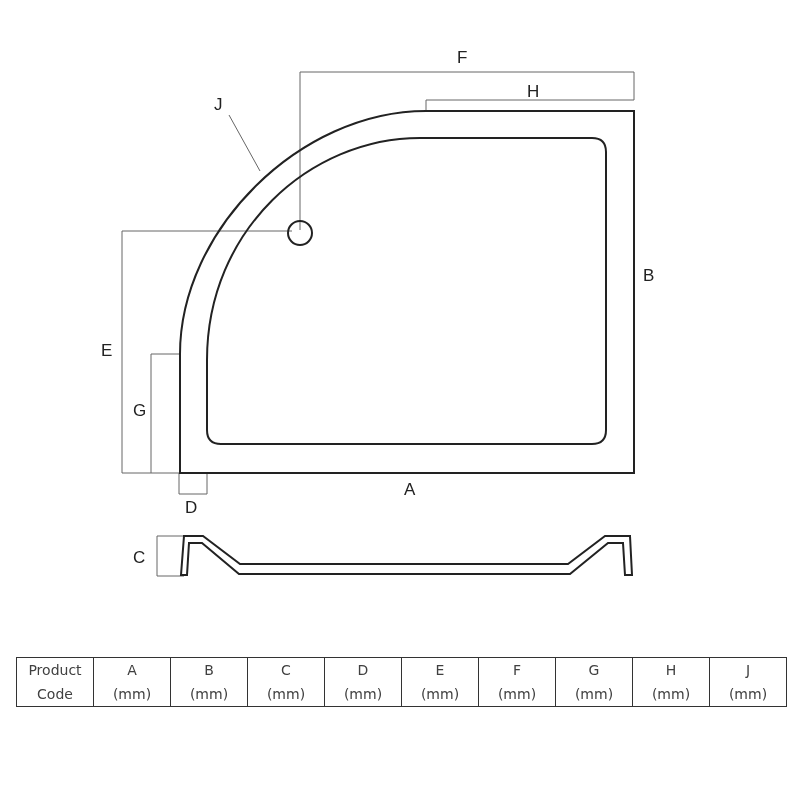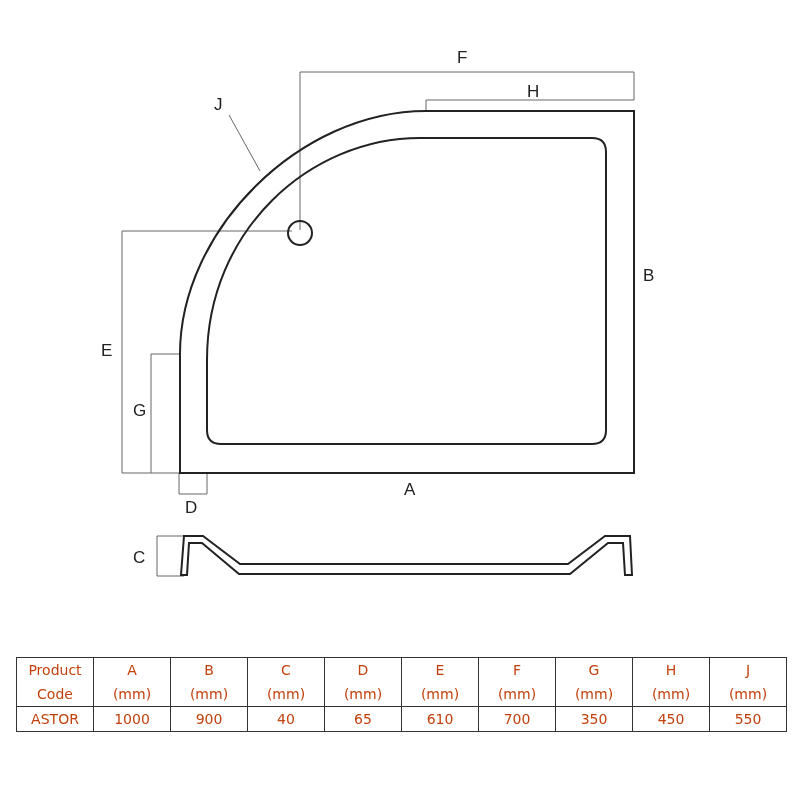--- a/index.html
+++ b/index.html
@@ -1,19 +1,19 @@
 <!DOCTYPE html>
 <html><head>
 <meta charset="utf-8">
 <style>
   html, body { margin:0; padding:0; background:#ffffff; }
   body { width:800px; height:800px; position:relative; overflow:hidden; font-family:"Liberation Sans", sans-serif; }
   #drawing { position:absolute; left:0; top:0; width:800px; height:620px; }
   .lbl { font-family:"Liberation Sans", sans-serif; font-size:17px; fill:#222; }
-  table.spec { position:absolute; left:16px; top:657px; border-collapse:collapse; font-family:"DejaVu Sans", sans-serif; font-size:14px; color:#c2410c; }
+  table.spec { position:absolute; left:16px; top:657px; border-collapse:collapse; font-family:"DejaVu Sans", sans-serif; font-size:14px; color:#404040; }
   table.spec td { border:1.5px solid #333; text-align:center; padding:0; line-height:24px; }
   table.spec td.hdr { height:48px; }
   table.spec td.val { height:24px; }
 </style>
 </head>
 <body>
 
 <svg id="drawing" viewBox="0 0 800 620" xmlns="http://www.w3.org/2000/svg">
 
   <g fill="none" stroke="#666" stroke-width="1">
@@ -94,26 +94,14 @@
         </td>
     <td class="hdr" style="width:76px">
           <div>H</div>
           <div>(mm)</div>
         </td>
     <td class="hdr" style="width:76px">
           <div>J</div>
           <div>(mm)</div>
         </td>
   </tr>
-  <tr>
-    <td class="val">ASTOR</td>
-    <td class="val">1000</td>
-    <td class="val">900</td>
-    <td class="val">40</td>
-    <td class="val">65</td>
-    <td class="val">610</td>
-    <td class="val">700</td>
-    <td class="val">350</td>
-    <td class="val">450</td>
-    <td class="val">550</td>
-  </tr>
 </tbody>
   </table>
 
 </body></html>

